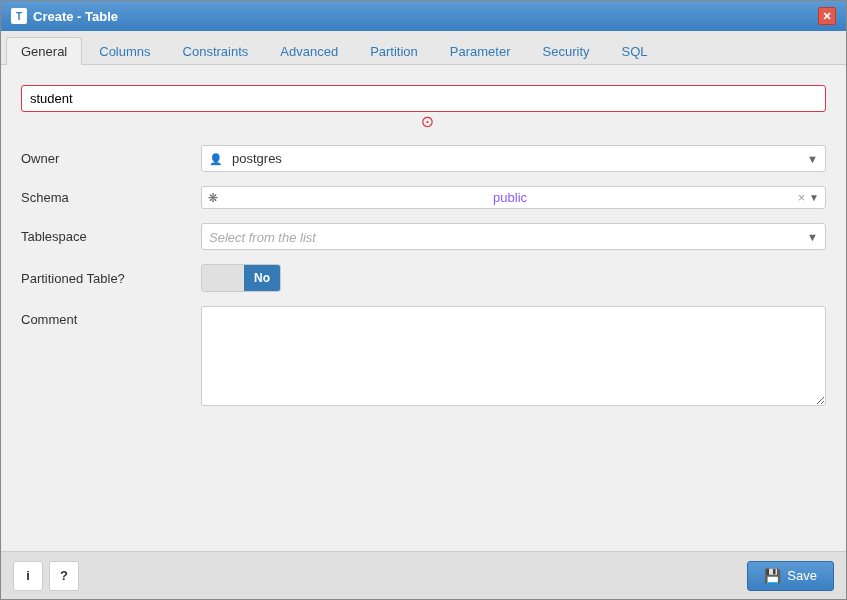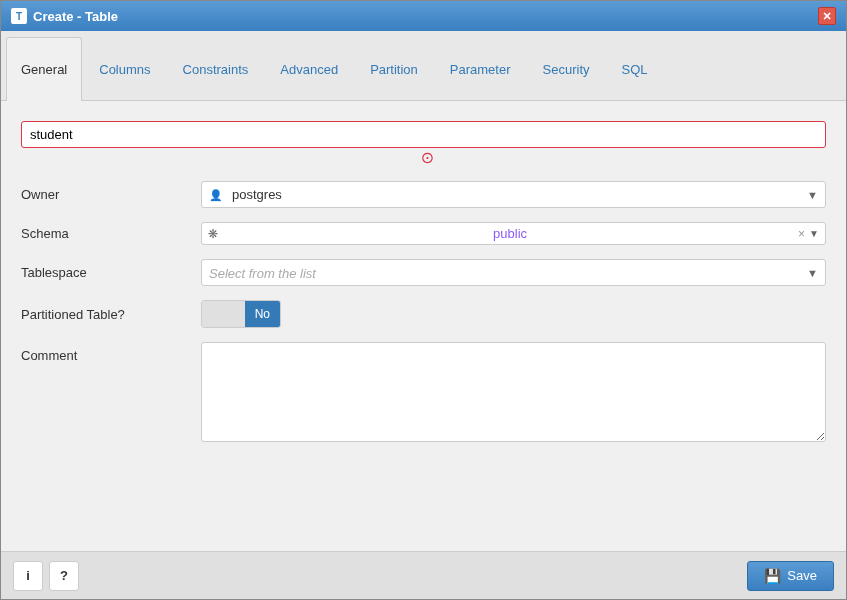--- a/index.html
+++ b/index.html
@@ -68,21 +68,21 @@
       background: #e8e8e8;
       border-bottom: 1px solid #ccc;
       display: flex;
       align-items: flex-end;
       padding: 0 5px;
       padding-top: 5px;
       flex-shrink: 0;
     }
 
     .tab {
-      padding: 24px 14px;
+      padding: 6px 14px;
       font-size: 13px;
       cursor: pointer;
       border: 1px solid transparent;
       border-bottom: none;
       margin-right: 2px;
       color: #337ab7;
       border-radius: 3px 3px 0 0;
       background: transparent;
       position: relative;
       bottom: -1px;
@@ -250,21 +250,21 @@
     }
 
     .toggle-on-btn {
       background: #337ab7;
       color: white;
       border: none;
       padding: 0 10px;
       height: 100%;
       font-size: 12px;
       cursor: pointer;
-      font-weight: normal;
+      font-weight: bold;
     }
 
     .textarea-field {
       width: 100%;
       height: 100px;
       padding: 6px 8px;
       border: 1px solid #ccc;
       border-radius: 3px;
       font-size: 13px;
       resize: vertical;

